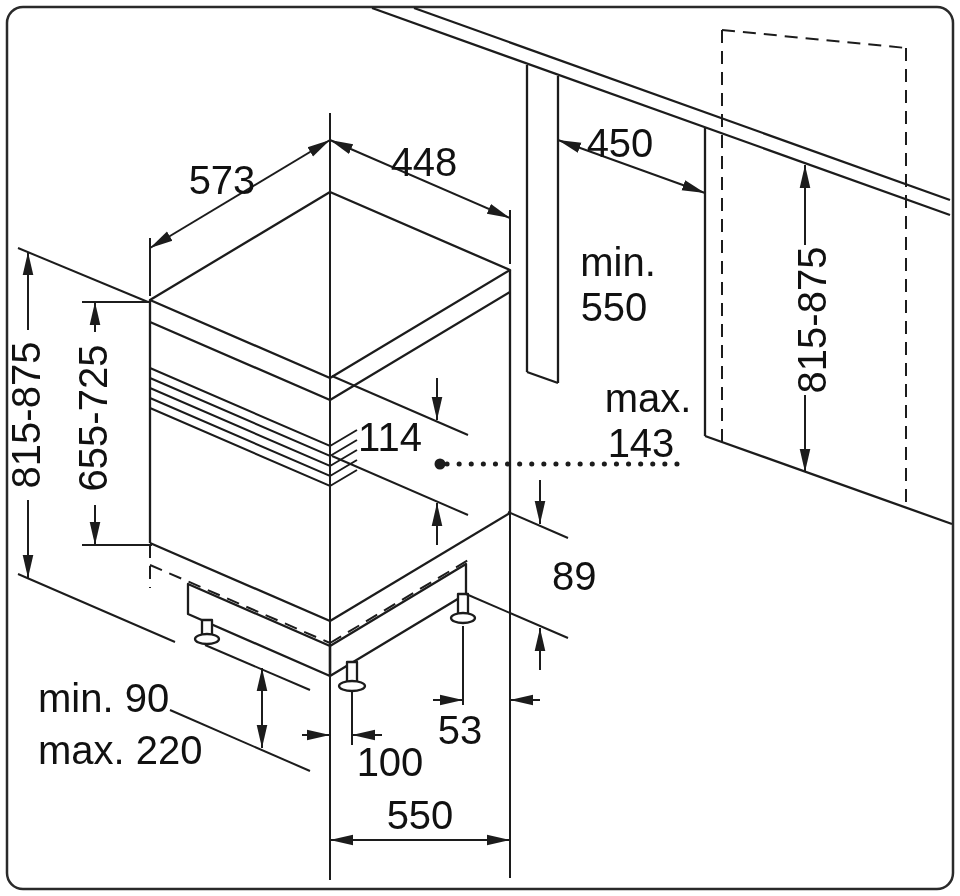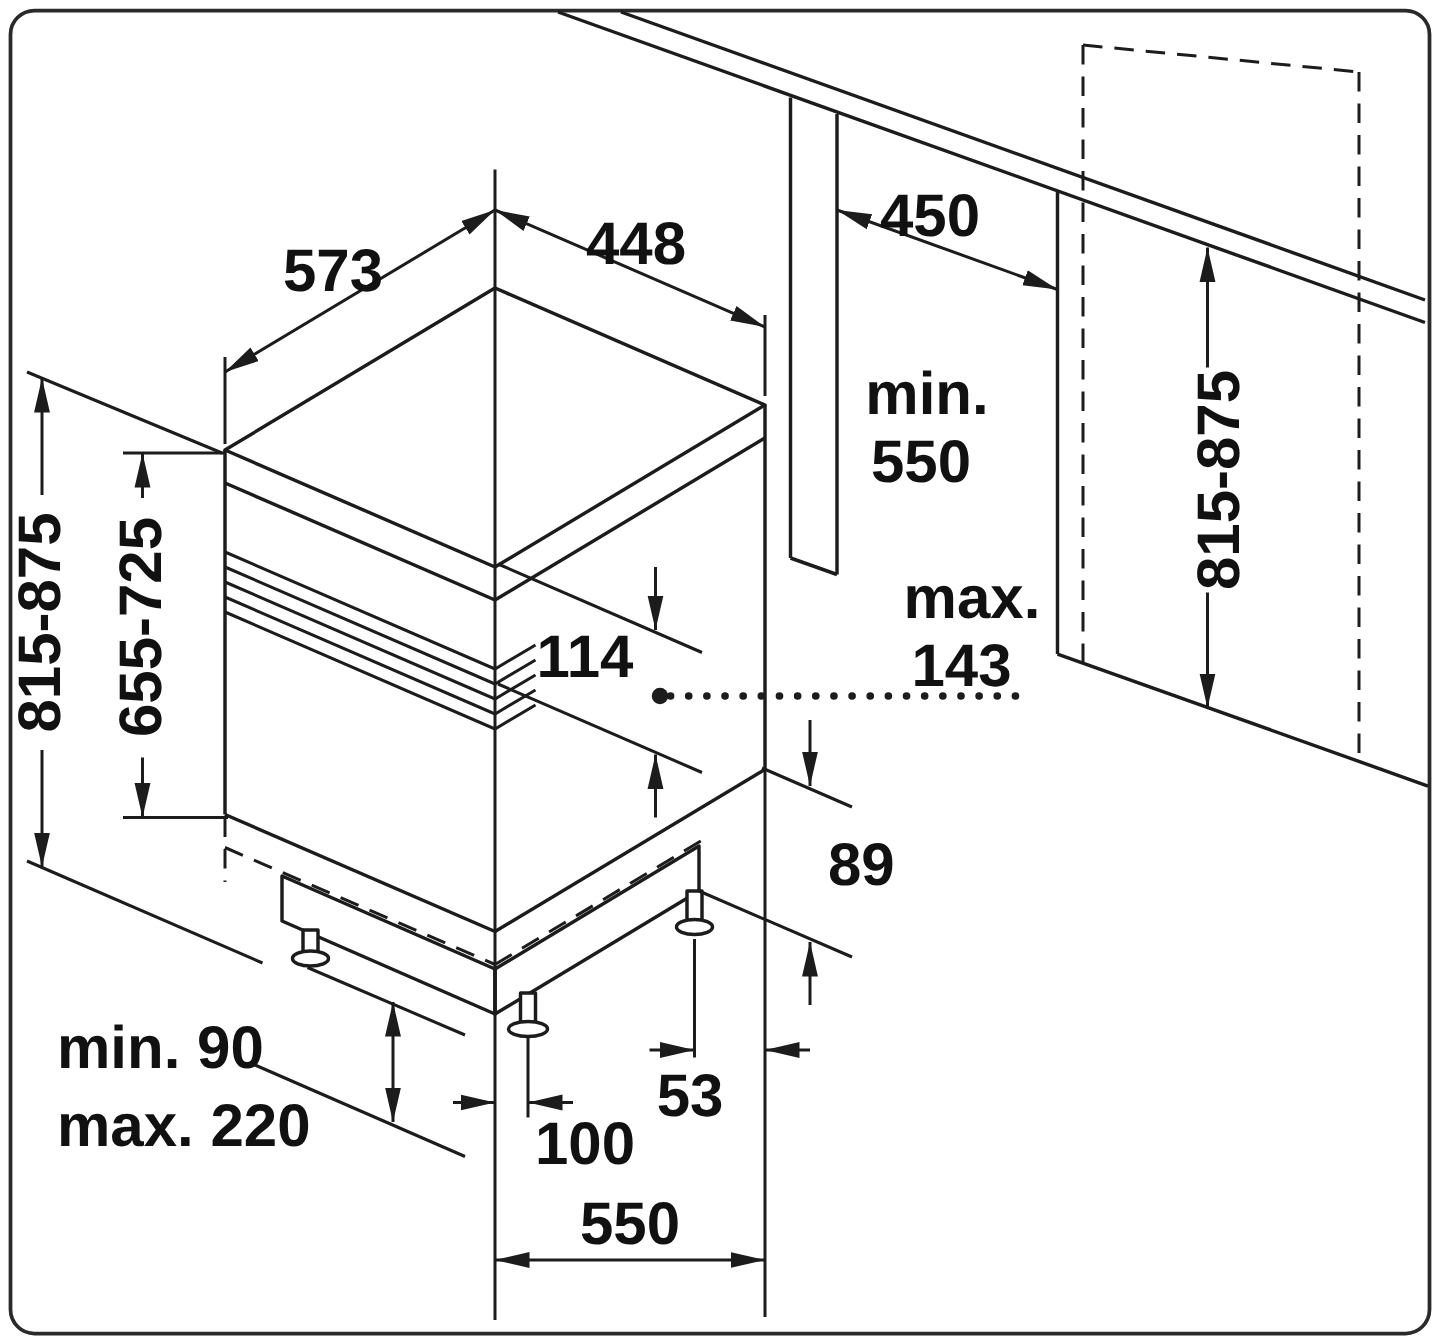--- a/index.html
+++ b/index.html
@@ -1,16 +1,16 @@
 <!DOCTYPE html>
 <html><head>
 <meta charset="utf-8">
 <style>
   html,body{margin:0;padding:0;background:#ffffff;}
-  .stage{width:960px;height:896px;position:relative;background:#ffffff;font-weight:bold;}
+  .stage{width:960px;height:896px;position:relative;background:#ffffff;}
   svg{display:block;}
   text{font-family:"Liberation Sans","DejaVu Sans",sans-serif;font-size:40px;fill:#111;}
   .ln{stroke:#1c1c1c;stroke-width:2.3;fill:none;stroke-linejoin:round;}
   .thin{stroke:#1c1c1c;stroke-width:2;fill:none;}
   .dash{stroke:#1c1c1c;stroke-width:2;fill:none;stroke-dasharray:13 8;}
   .dot{stroke:#1c1c1c;stroke-width:5;fill:none;stroke-dasharray:0.1 12;stroke-linecap:round;}
   .wh{fill:#ffffff;}
 </style>
 </head>
 <body>

